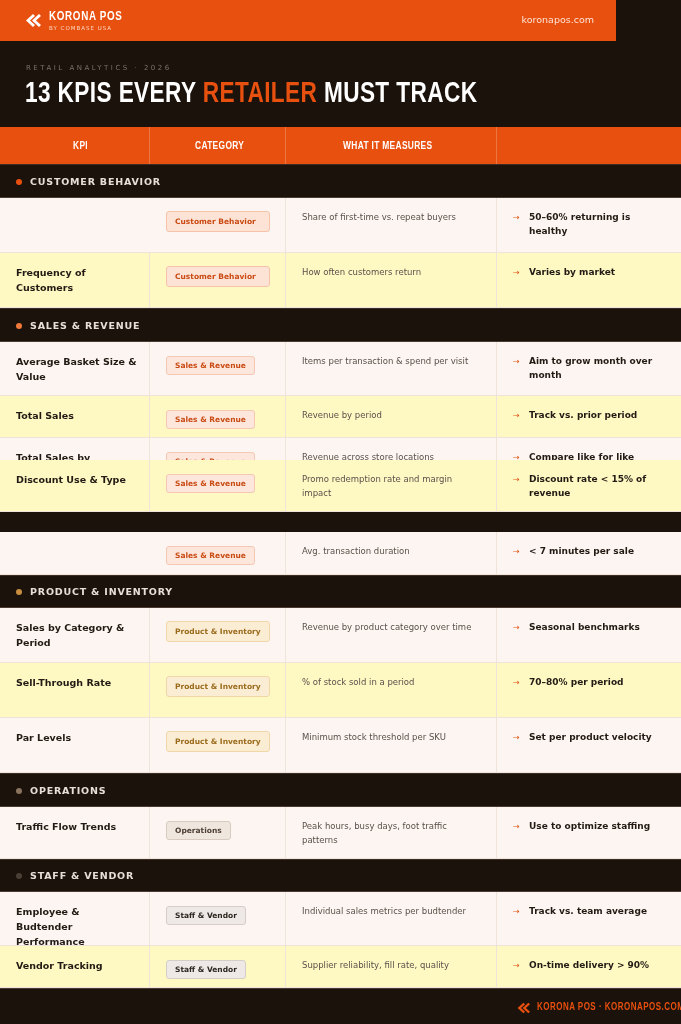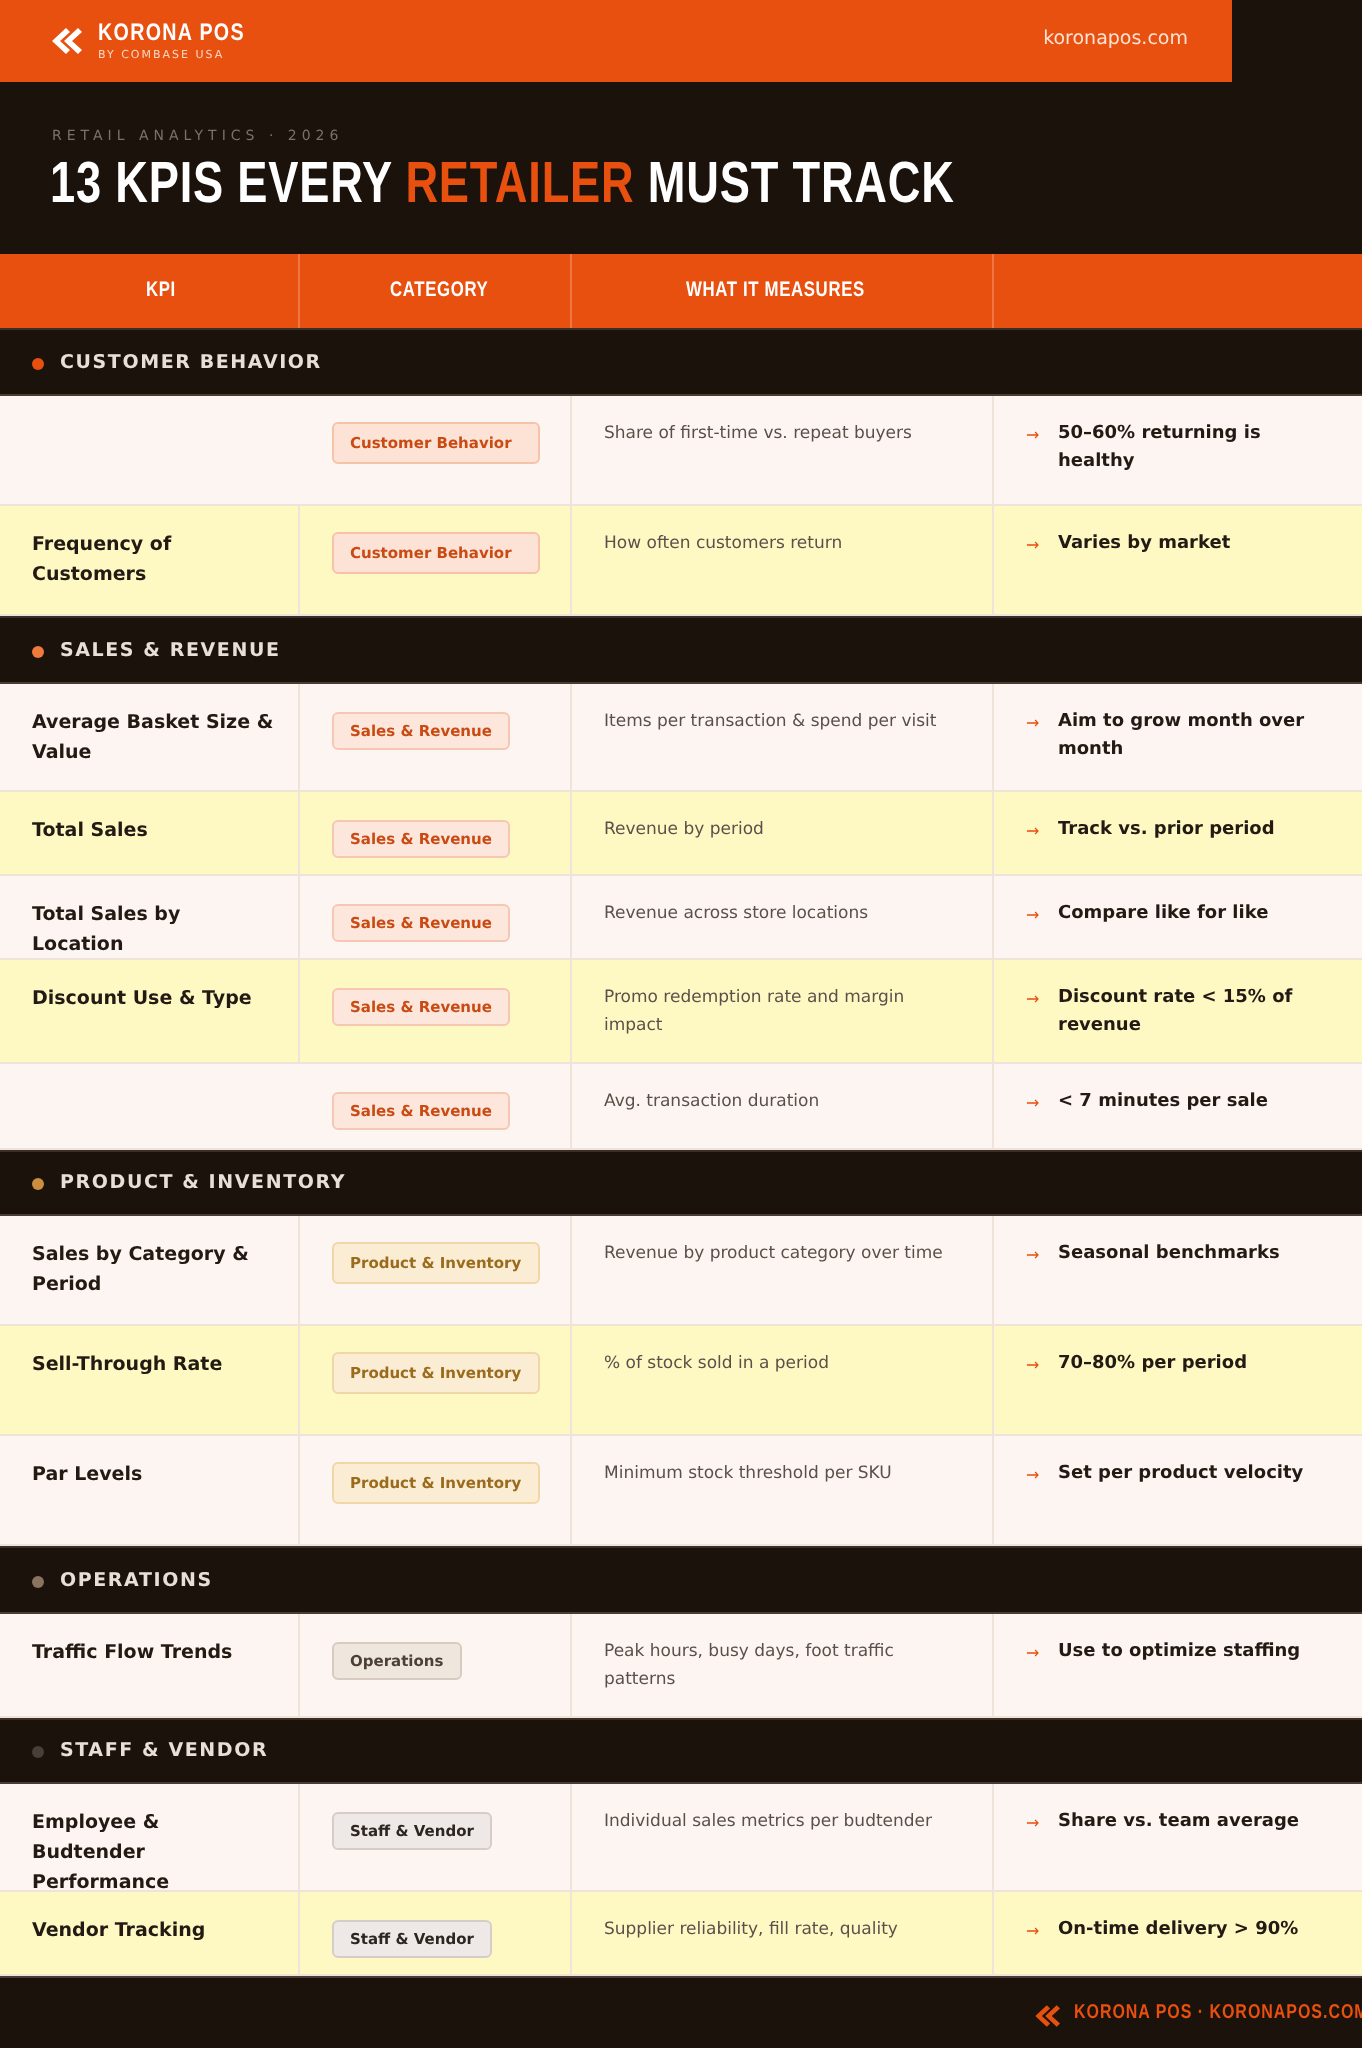--- a/index.html
+++ b/index.html
@@ -104,21 +104,21 @@
   <div class="cell cat"><span class="badge b-sales">Sales &amp; Revenue</span></div>
   <div class="cell meas">Revenue by period</div>
   <div class="cell bench"><span class="arrow">→</span><span>Track vs. prior period</span></div>
 </div>
 <div class="row odd" style="top:438px;height:42px;">
   <div class="cell kpi">Total Sales by Location</div>
   <div class="cell cat"><span class="badge b-sales">Sales &amp; Revenue</span></div>
   <div class="cell meas">Revenue across store locations</div>
   <div class="cell bench"><span class="arrow">→</span><span>Compare like for like</span></div>
 </div>
-<div class="row even" style="top:480px;height:52px;padding-left:13px;">
+<div class="row even" style="top:460px;height:52px;padding-left:13px;">
   <div class="cell kpi">Discount Use &amp; Type</div>
   <div class="cell cat"><span class="badge b-sales">Sales &amp; Revenue</span></div>
   <div class="cell meas">Promo redemption rate and margin impact</div>
   <div class="cell bench"><span class="arrow">→</span><span>Discount rate &lt; 15% of revenue</span></div>
 </div>
 <div class="row odd" style="top:532px;height:43px;">
   <div class="cell cat"><span class="badge b-sales">Sales &amp; Revenue</span></div>
   <div class="cell meas">Avg. transaction duration</div>
   <div class="cell bench"><span class="arrow">→</span><span>&lt; 7 minutes per sale</span></div>
 </div>
@@ -161,21 +161,21 @@
 
 <div class="section" style="top:859px;height:33px;">
   <span class="dot" style="top:13px;background:#4a3f37;"></span>
   <span class="label" style="top:10px;">STAFF &amp; VENDOR</span>
 </div>
 
 <div class="row odd" style="top:892px;height:54px;">
   <div class="cell kpi">Employee &amp; Budtender Performance</div>
   <div class="cell cat"><span class="badge b-staff">Staff &amp; Vendor</span></div>
   <div class="cell meas">Individual sales metrics per budtender</div>
-  <div class="cell bench"><span class="arrow">→</span><span>Share vs. team average</span></div>
+  <div class="cell bench"><span class="arrow">→</span><span>Track vs. team average</span></div>
 </div>
 <div class="row even" style="top:946px;height:42px;">
   <div class="cell kpi">Vendor Tracking</div>
   <div class="cell cat"><span class="badge b-staff">Staff &amp; Vendor</span></div>
   <div class="cell meas">Supplier reliability, fill rate, quality</div>
   <div class="cell bench"><span class="arrow">→</span><span>On-time delivery &gt; 90%</span></div>
 </div>
 
 <div class="footer">
   <svg class="footer-icon" viewBox="0 0 17 17">

